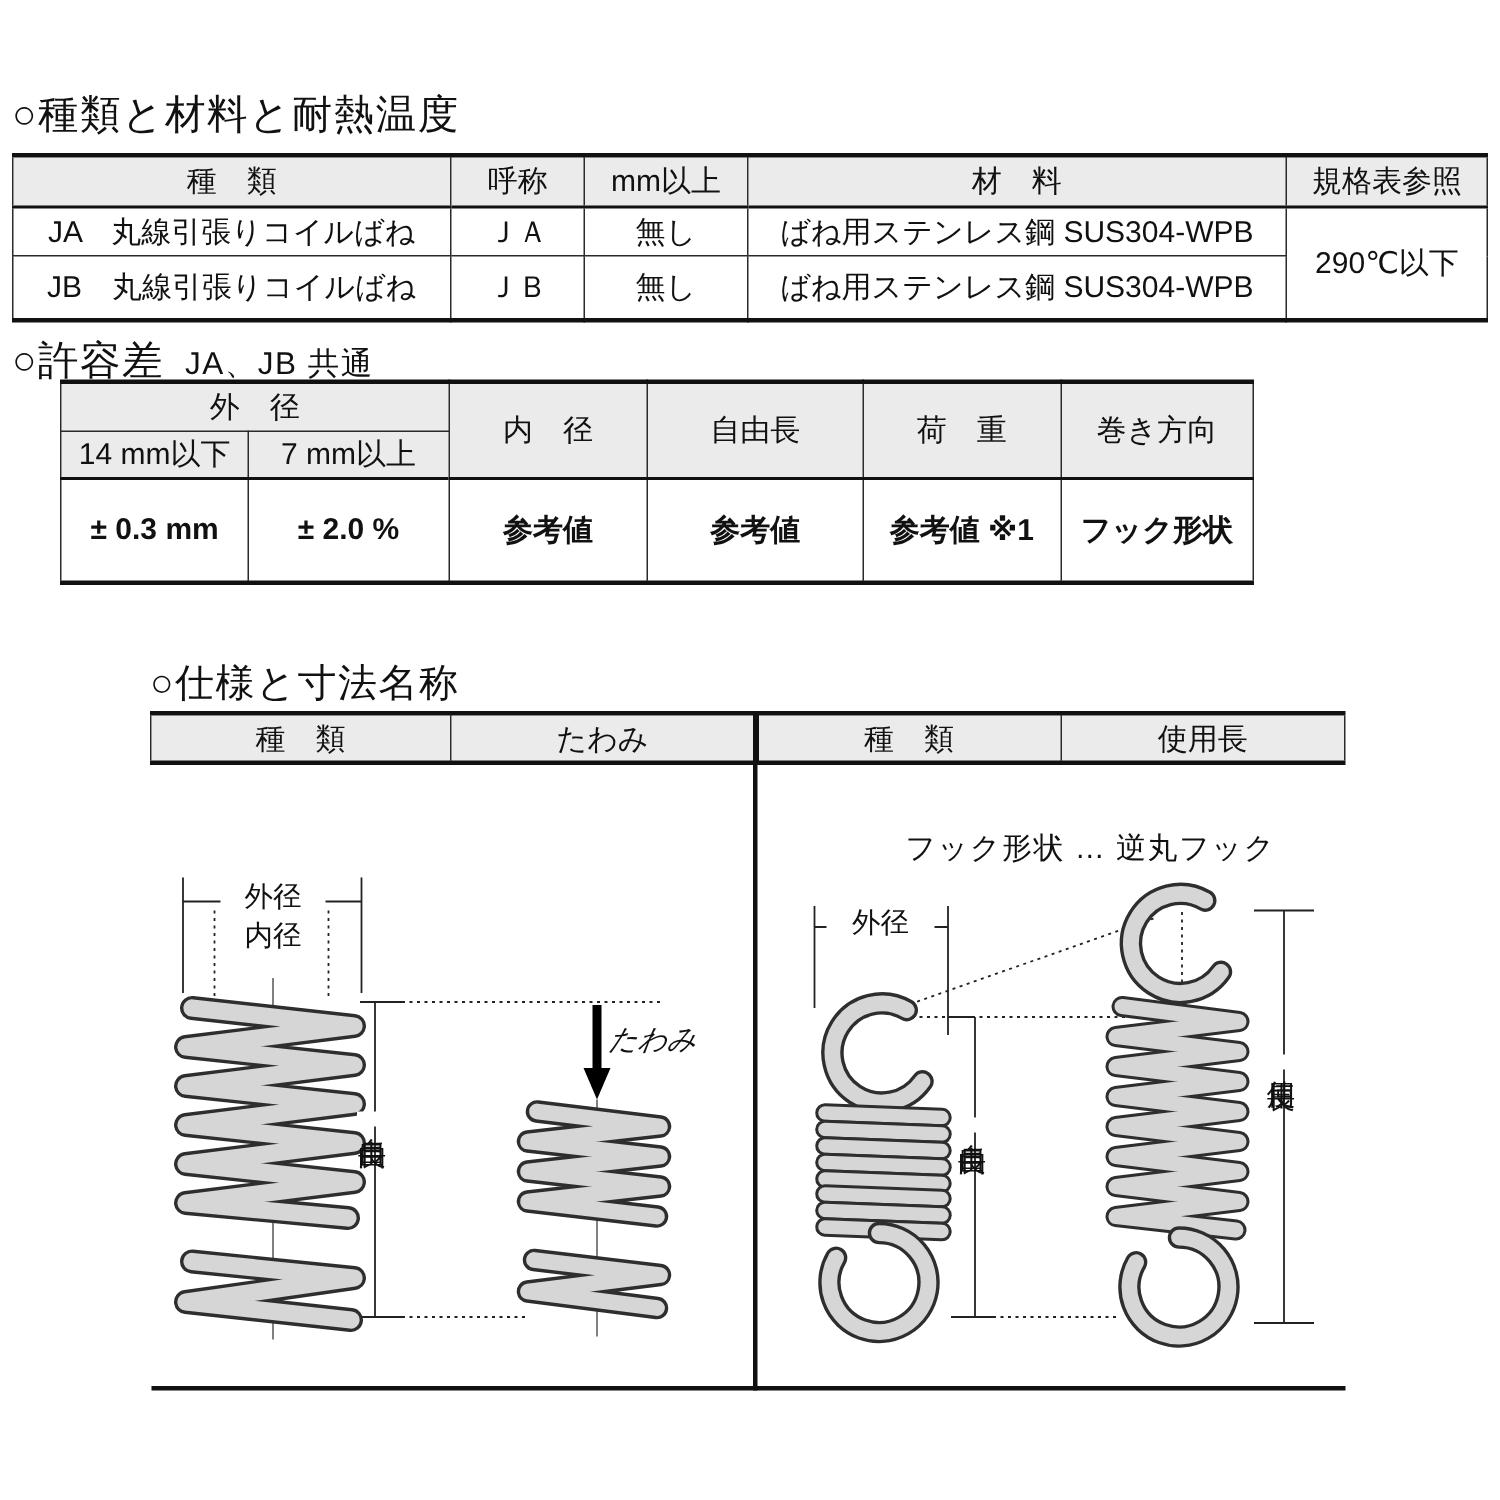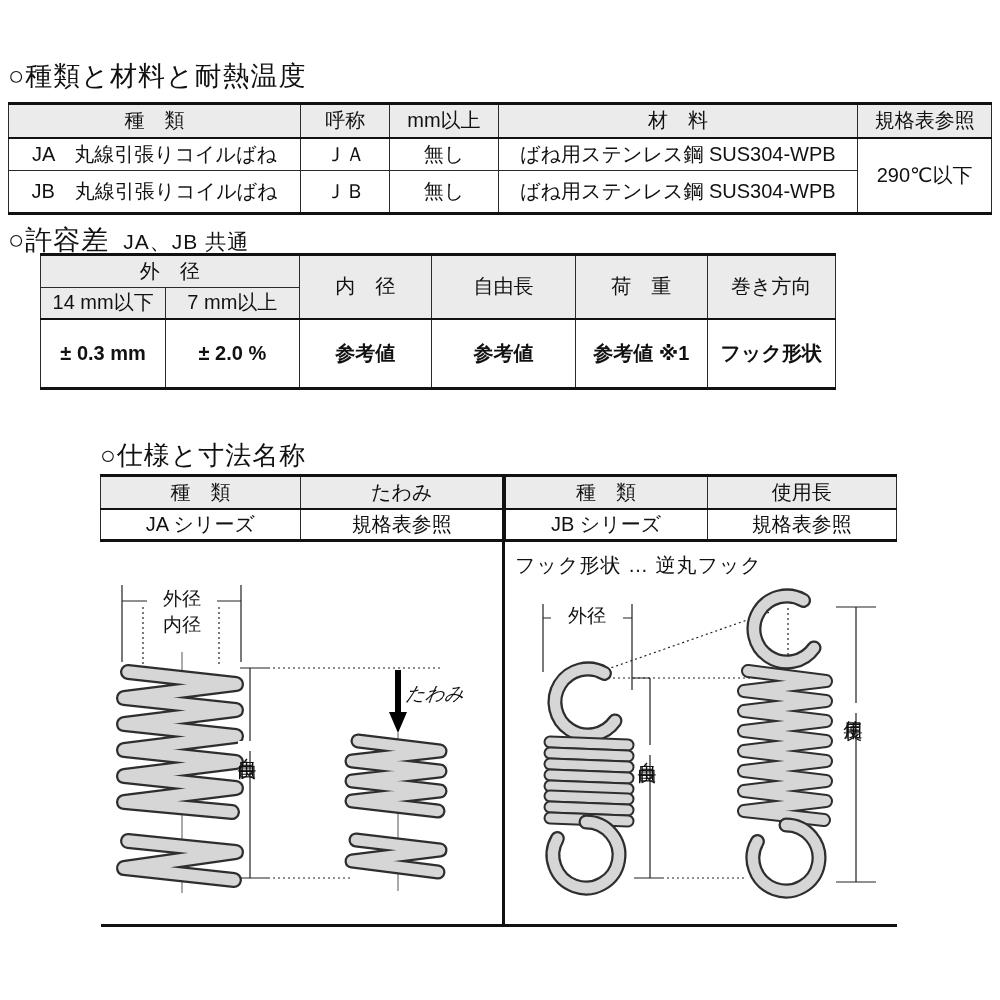--- a/index.html
+++ b/index.html
@@ -115,33 +115,27 @@
       <col style="width:25.5%">
       <col style="width:23.8%">
   </colgroup>
   <tbody>
       <tr class="hb" style="height:33px;">
     <td class="hdr">種　類</td>
     <td class="hdr">たわみ</td>
     <td class="hdr" style="border-left:3px solid #111;">種　類</td>
     <td class="hdr">使用長</td>
   </tr>
-  <tr style="height:32px;">
-    <td>JA シリーズ</td>
-    <td>規格表参照</td>
-    <td style="border-left:3px solid #111;">JB シリーズ</td>
-    <td>規格表参照</td>
-  </tr>
 </tbody>
   </table>
 
 <div class="vline" style="left:502px; top:474px; width:3px; height:453px;"></div>
 <div class="vline" style="left:101px; top:924px; width:796px; height:3px;"></div>
 
-<div class="abs" style="left:515px; top:552px; width:392px; font-size:20px; letter-spacing:1px;">フック形状 … 逆丸フック</div>
+<div class="abs" style="left:531px; top:552px; width:392px; text-align:center; font-size:20px; letter-spacing:1px;">フック形状 … 逆丸フック</div>
 
 <svg class="abs" style="left:100px; top:540px;" width="797" height="384" viewBox="100 540 797 384" xmlns="http://www.w3.org/2000/svg">
   <g fill="none" stroke="#222" stroke-width="1.2">
 
     <path d="M122 585 V662 M241 585 V662 M122 601 H241"></path>
 
     <path d="M143 607 V664 M219 607 V664" stroke-dasharray="2 3"></path>
 
     <path d="M250 668 V878"></path>
 

